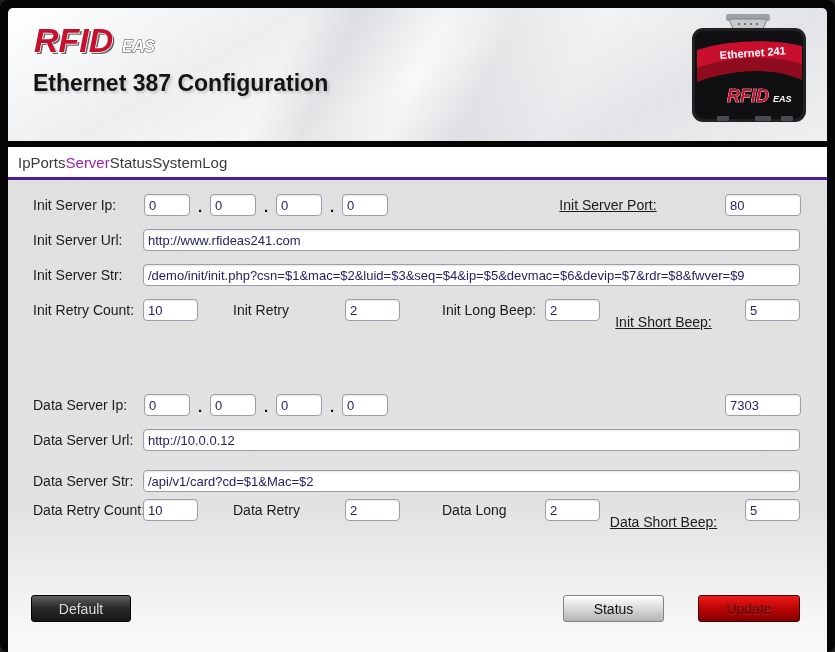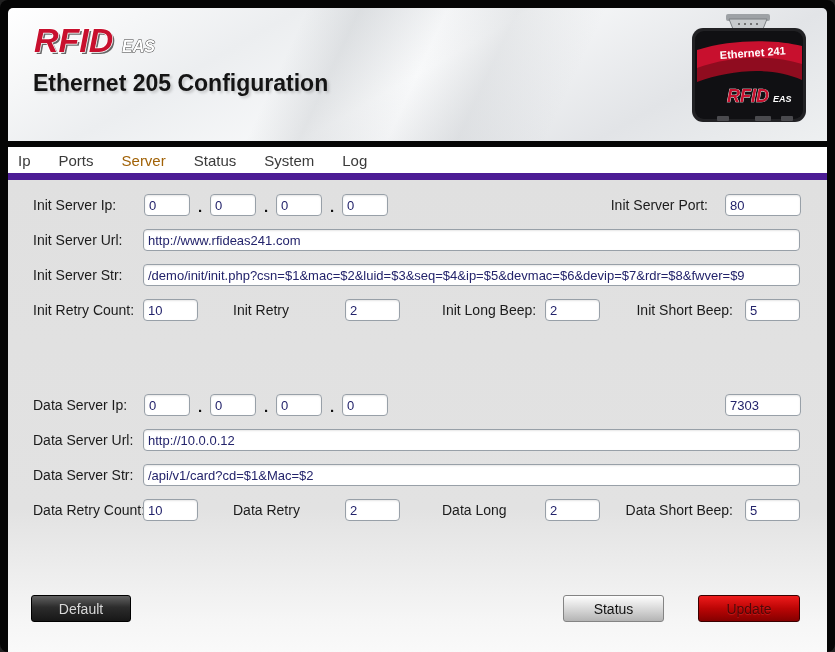--- a/index.html
+++ b/index.html
@@ -34,40 +34,40 @@
     text-shadow:2px 2px 3px rgba(0,0,0,.18);
     white-space:nowrap;
   }
   .device { position:absolute; right:16px; top:4px; }
 
   
   .sep { height:6px; background:#050505; }
   .tabs {
     height:33px; background:#ffffff;
     display:flex; align-items:center;
-    padding-left:10px; gap:28px;
-    border-bottom:7px solid #4c1d95;
+    padding-left:10px; 
+    border-bottom:3px solid #4c1d95;
   }
   .tab {
     font-size:15px; color:#3a3a3a; text-decoration:none; cursor:pointer;
     white-space:nowrap;
   }
-  .tab.current { color:#a16207; }
+  .tab.current { color:#a21caf; }
 
   
   .content {
     position:relative; height:566px;
     background:linear-gradient(180deg,#e0e0e0 0%,#e2e2e2 58%,#f6f6f6 78%,#ffffff 92%);
   }
   .row { position:absolute; left:0; right:0; height:22px; }
   .lbl {
     position:absolute; font-size:14px; color:#1b1b1b;
     line-height:22px; white-space:nowrap;
   }
-  .lbl.r { text-align:right; }
+  .lbl.r { text-align:center;text-decoration:underline; }
   input.field {
     position:absolute; height:22px;
     border:1px solid #98a0a8; border-radius:4px;
     background:#fff; color:#23236b;
     font:13px "Liberation Sans", sans-serif;
     padding:0 4px;
     box-shadow:inset 0 1px 2px rgba(0,0,0,.10);
     outline:none;
   }
   .dot {
@@ -79,25 +79,25 @@
   .c-lbl { left:25px; }
   .oct1 { left:136px; width:46px; } .oct2 { left:202px; width:46px; }
   .oct3 { left:268px; width:46px; } .oct4 { left:334px; width:46px; }
   .d1 { left:184px; } .d2 { left:250px; } .d3 { left:316px; }
   .port-lbl { left:500px; width:200px; }
   .port-in { left:717px; width:76px; }
   .wide { left:135px; width:657px; }
   .rc-in { left:135px; width:55px; }
   .l2 { left:225px; } .in2 { left:337px; width:55px; }
   .l3 { left:434px; } .in3 { left:537px; width:55px; }
-  .l4 { left:530px; width:195px; } .in4 { left:737px; width:55px; }
+  .l4 { left:558px; width:195px;margin-top:12px; } .in4 { left:737px; width:55px; }
 
   
   .r1 { top:14px; } .r2 { top:49px; } .r3 { top:84px; } .r4 { top:119px; }
-  .r5 { top:214px; } .r6 { top:249px; } .r7 { top:284px;border-radius:10px; } .r8 { top:319px; }
+  .r5 { top:214px; } .r6 { top:249px; } .r7 { top:290px;border-radius:10px; } .r8 { top:319px; }
   .rbtn { top:415px; height:27px; }
 
   
   .btn {
     position:absolute; height:27px; border-radius:3px;
     font:14px "Liberation Sans", sans-serif; cursor:pointer;
   }
   .btn-default {
     left:23px; width:100px;
     background:linear-gradient(#616161,#2c2c2c 45%,#171717);
@@ -135,21 +135,21 @@
     <div class="logo">
       <svg width="160" height="46" viewBox="0 0 160 46">
         <g font-family="'Liberation Sans',sans-serif" font-weight="bold" font-style="italic">
           <text x="4" y="36" font-size="34" fill="#1a1a1a" opacity="0.65">RFID</text>
           <text x="2" y="34" font-size="34" fill="#c8102e" stroke="#ffffff" stroke-width="1.4" style="paint-order:stroke">RFID</text>
           <text x="90" y="34" font-size="16" fill="#ffffff" stroke="#3a3a3a" stroke-width="0.9" style="paint-order:stroke">EAS</text>
         </g>
       </svg>
     </div>
 
-    <h1 class="title">Ethernet 205 Configuration</h1>
+    <h1 class="title">Ethernet 387 Configuration</h1>
 
     <div class="device">
       <svg width="122" height="118" viewBox="0 0 122 118">
 
         <rect x="37" y="2" width="44" height="7" rx="2" fill="#9ea2a6"></rect>
         <path d="M40 7 h38 l-4 10 h-30 z" fill="#c7cacd" stroke="#7d8084" stroke-width="1"></path>
         <circle cx="50" cy="12" r="1" fill="#555"></circle>
           <circle cx="56" cy="12" r="1" fill="#555"></circle>
         <circle cx="62" cy="12" r="1" fill="#555"></circle>
           <circle cx="68" cy="12" r="1" fill="#555"></circle>

